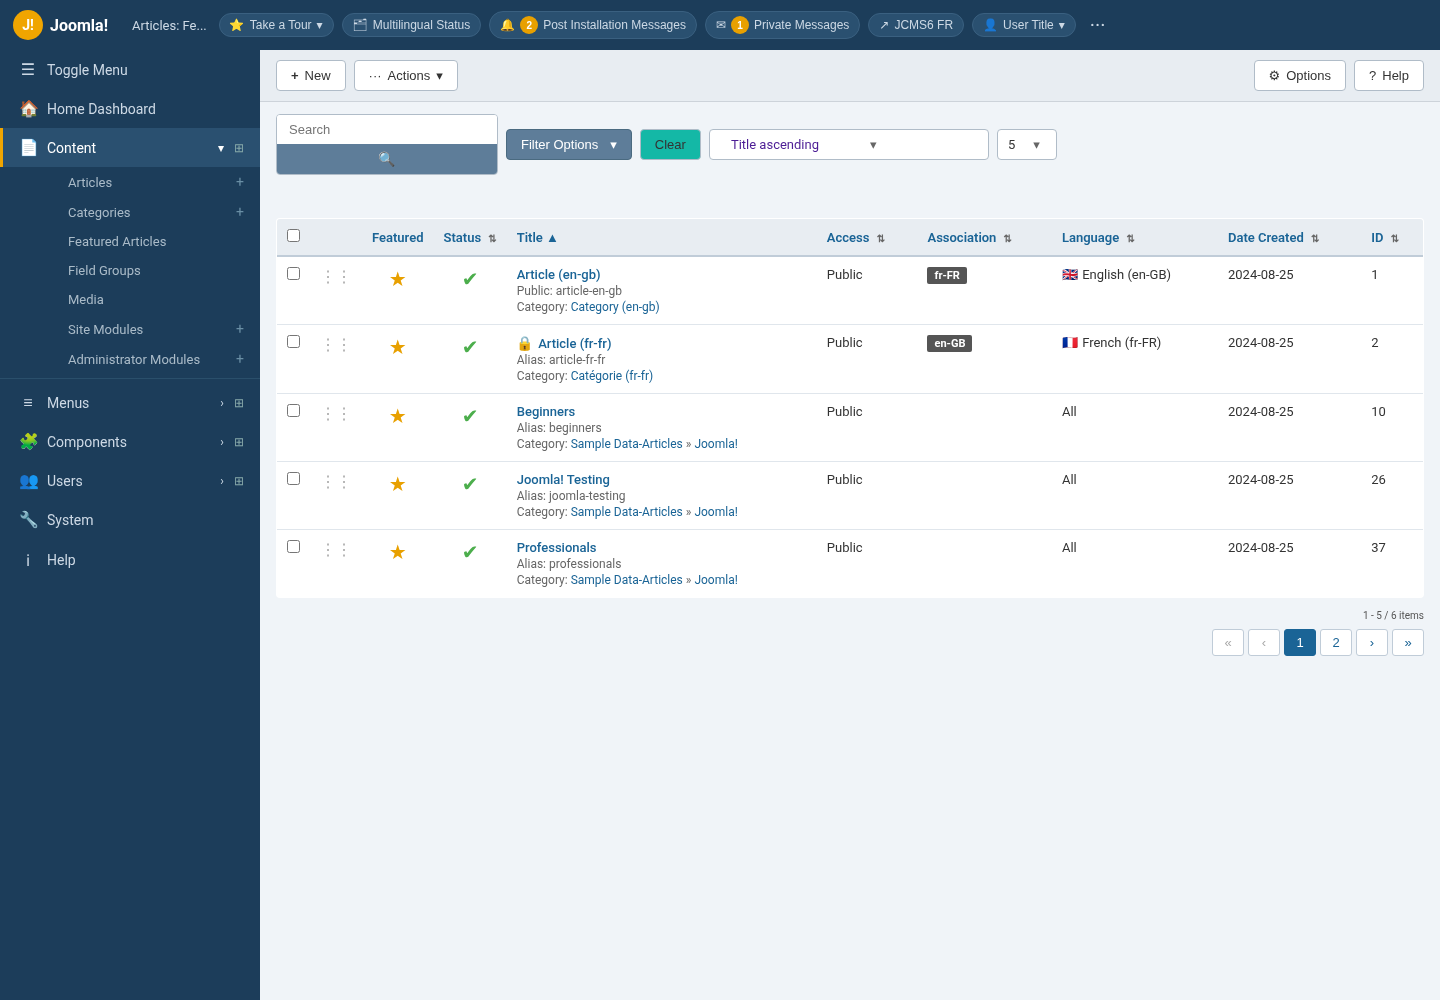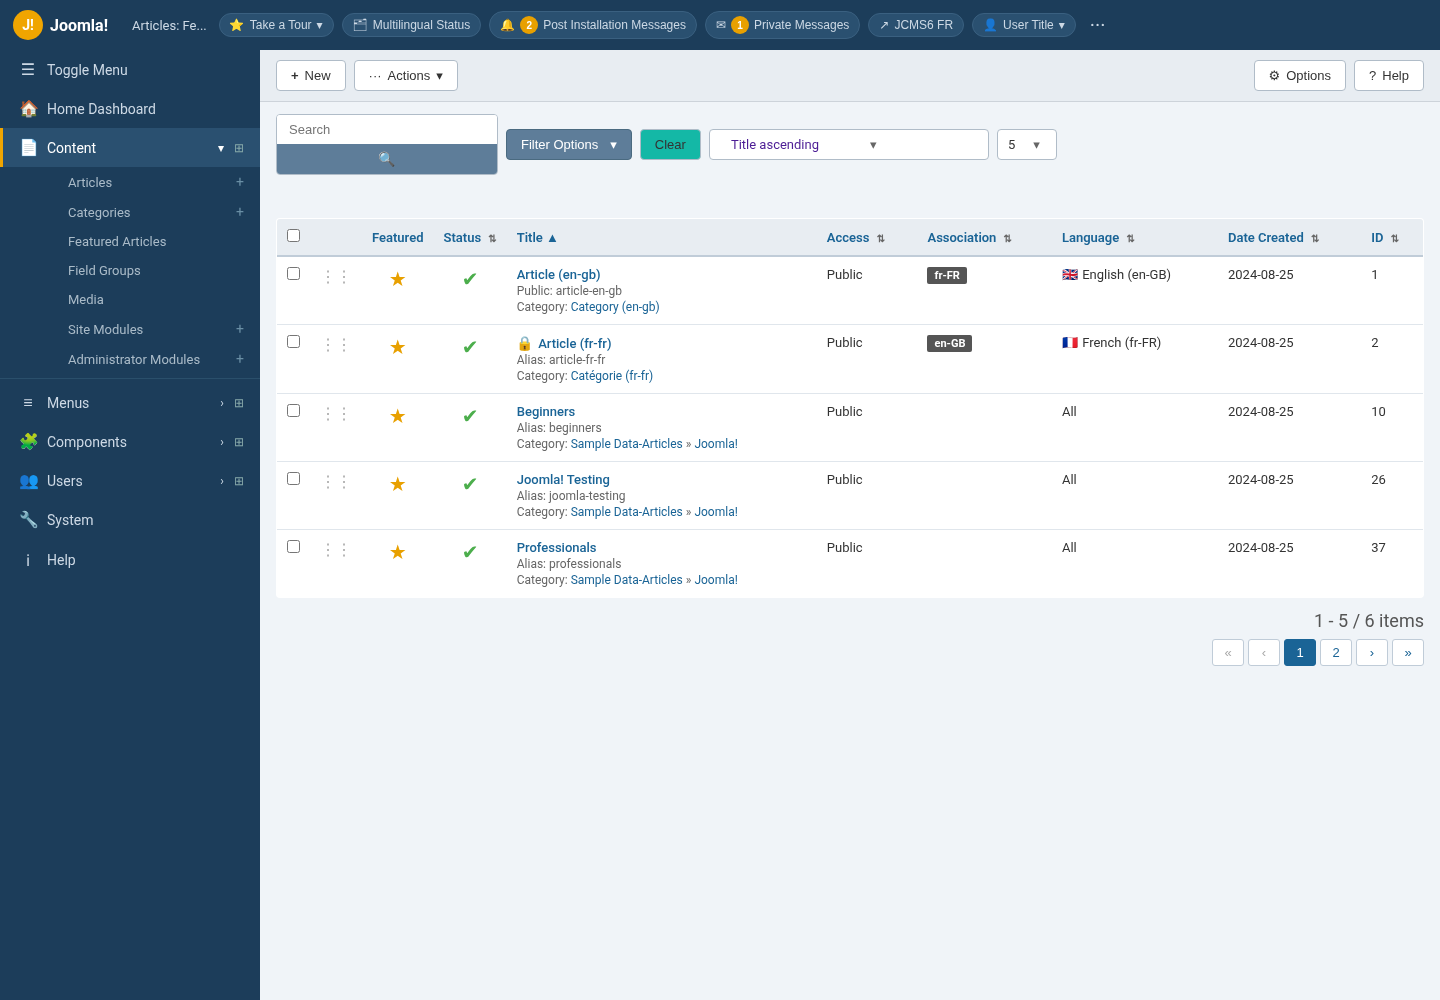--- a/index.html
+++ b/index.html
@@ -289,21 +289,21 @@
     .lang-flag { margin-right: 4px; }
 
     
     .pagination-wrap {
       padding: 12px 16px;
       display: flex;
       flex-direction: column;
       align-items: flex-end;
       gap: 8px;
     }
-    .pagination-info { font-size: 18px; color: #555; }
+    .pagination-info { font-size: 10px; color: #555; }
     .pagination {
       display: flex;
       gap: 4px;
     }
     .page-btn {
       border: 1px solid #c0ccd8;
       background: #fff;
       color: #1a6496;
       padding: 5px 10px;
       border-radius: 3px;

